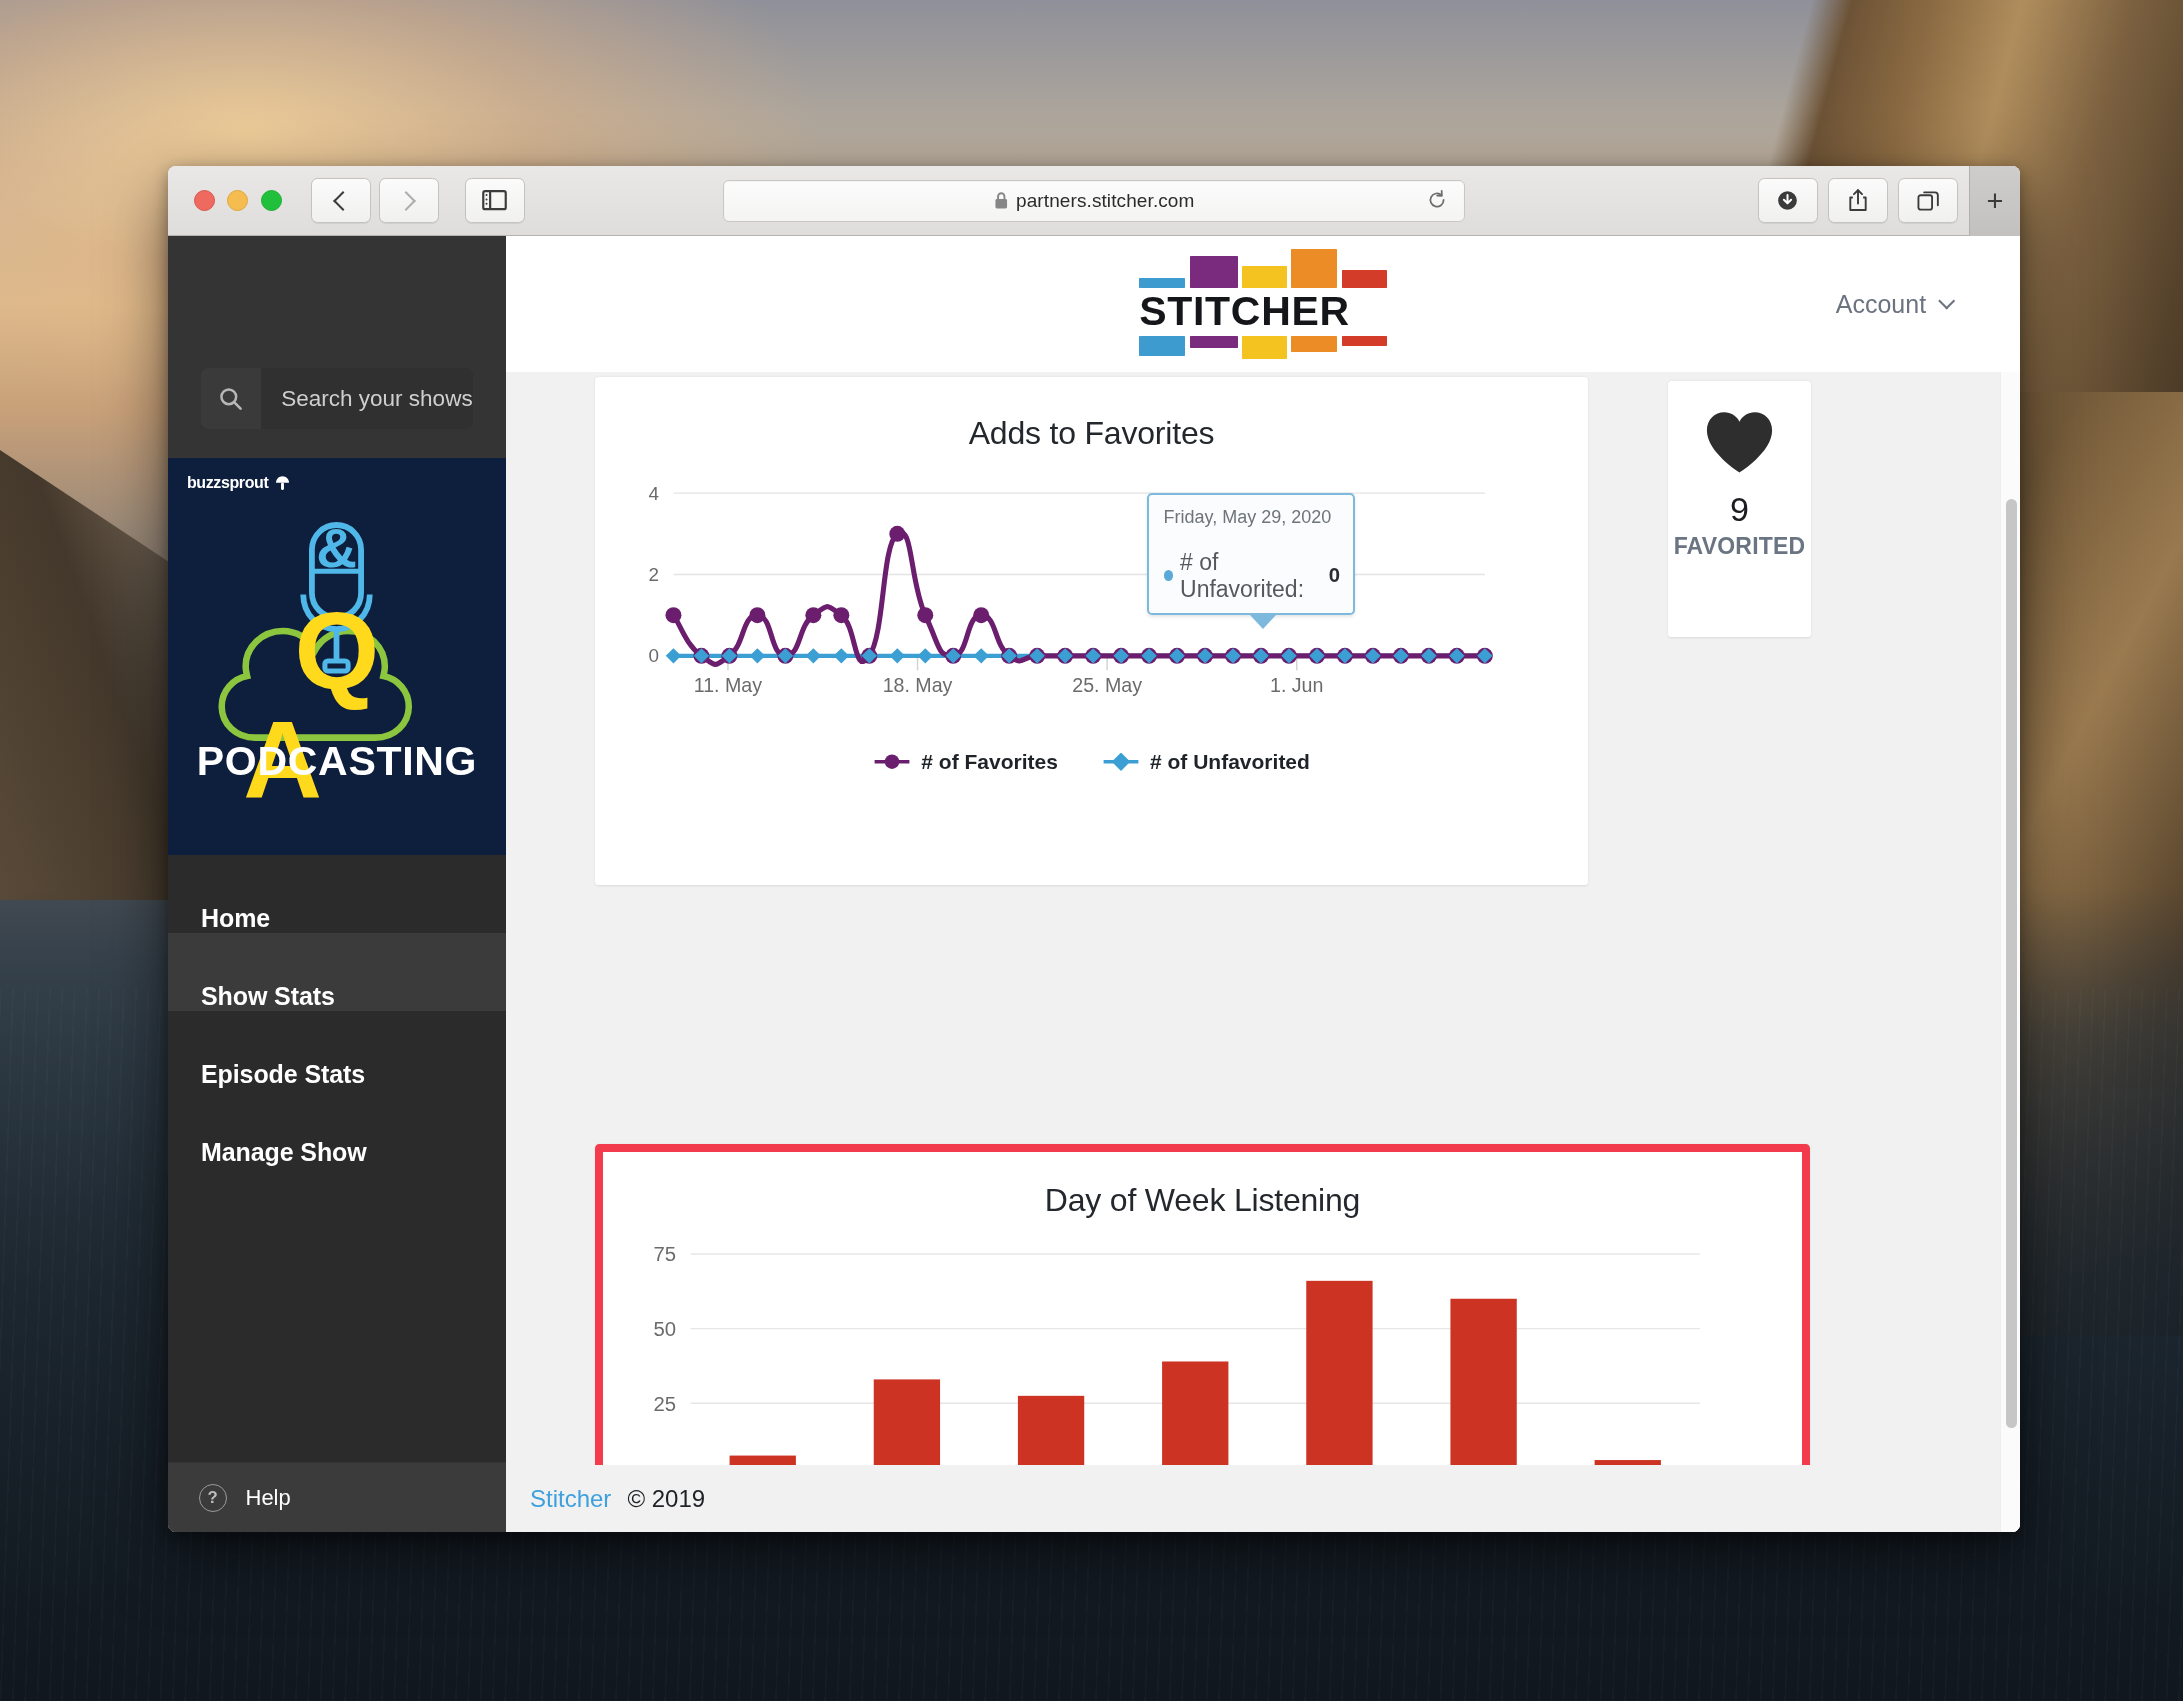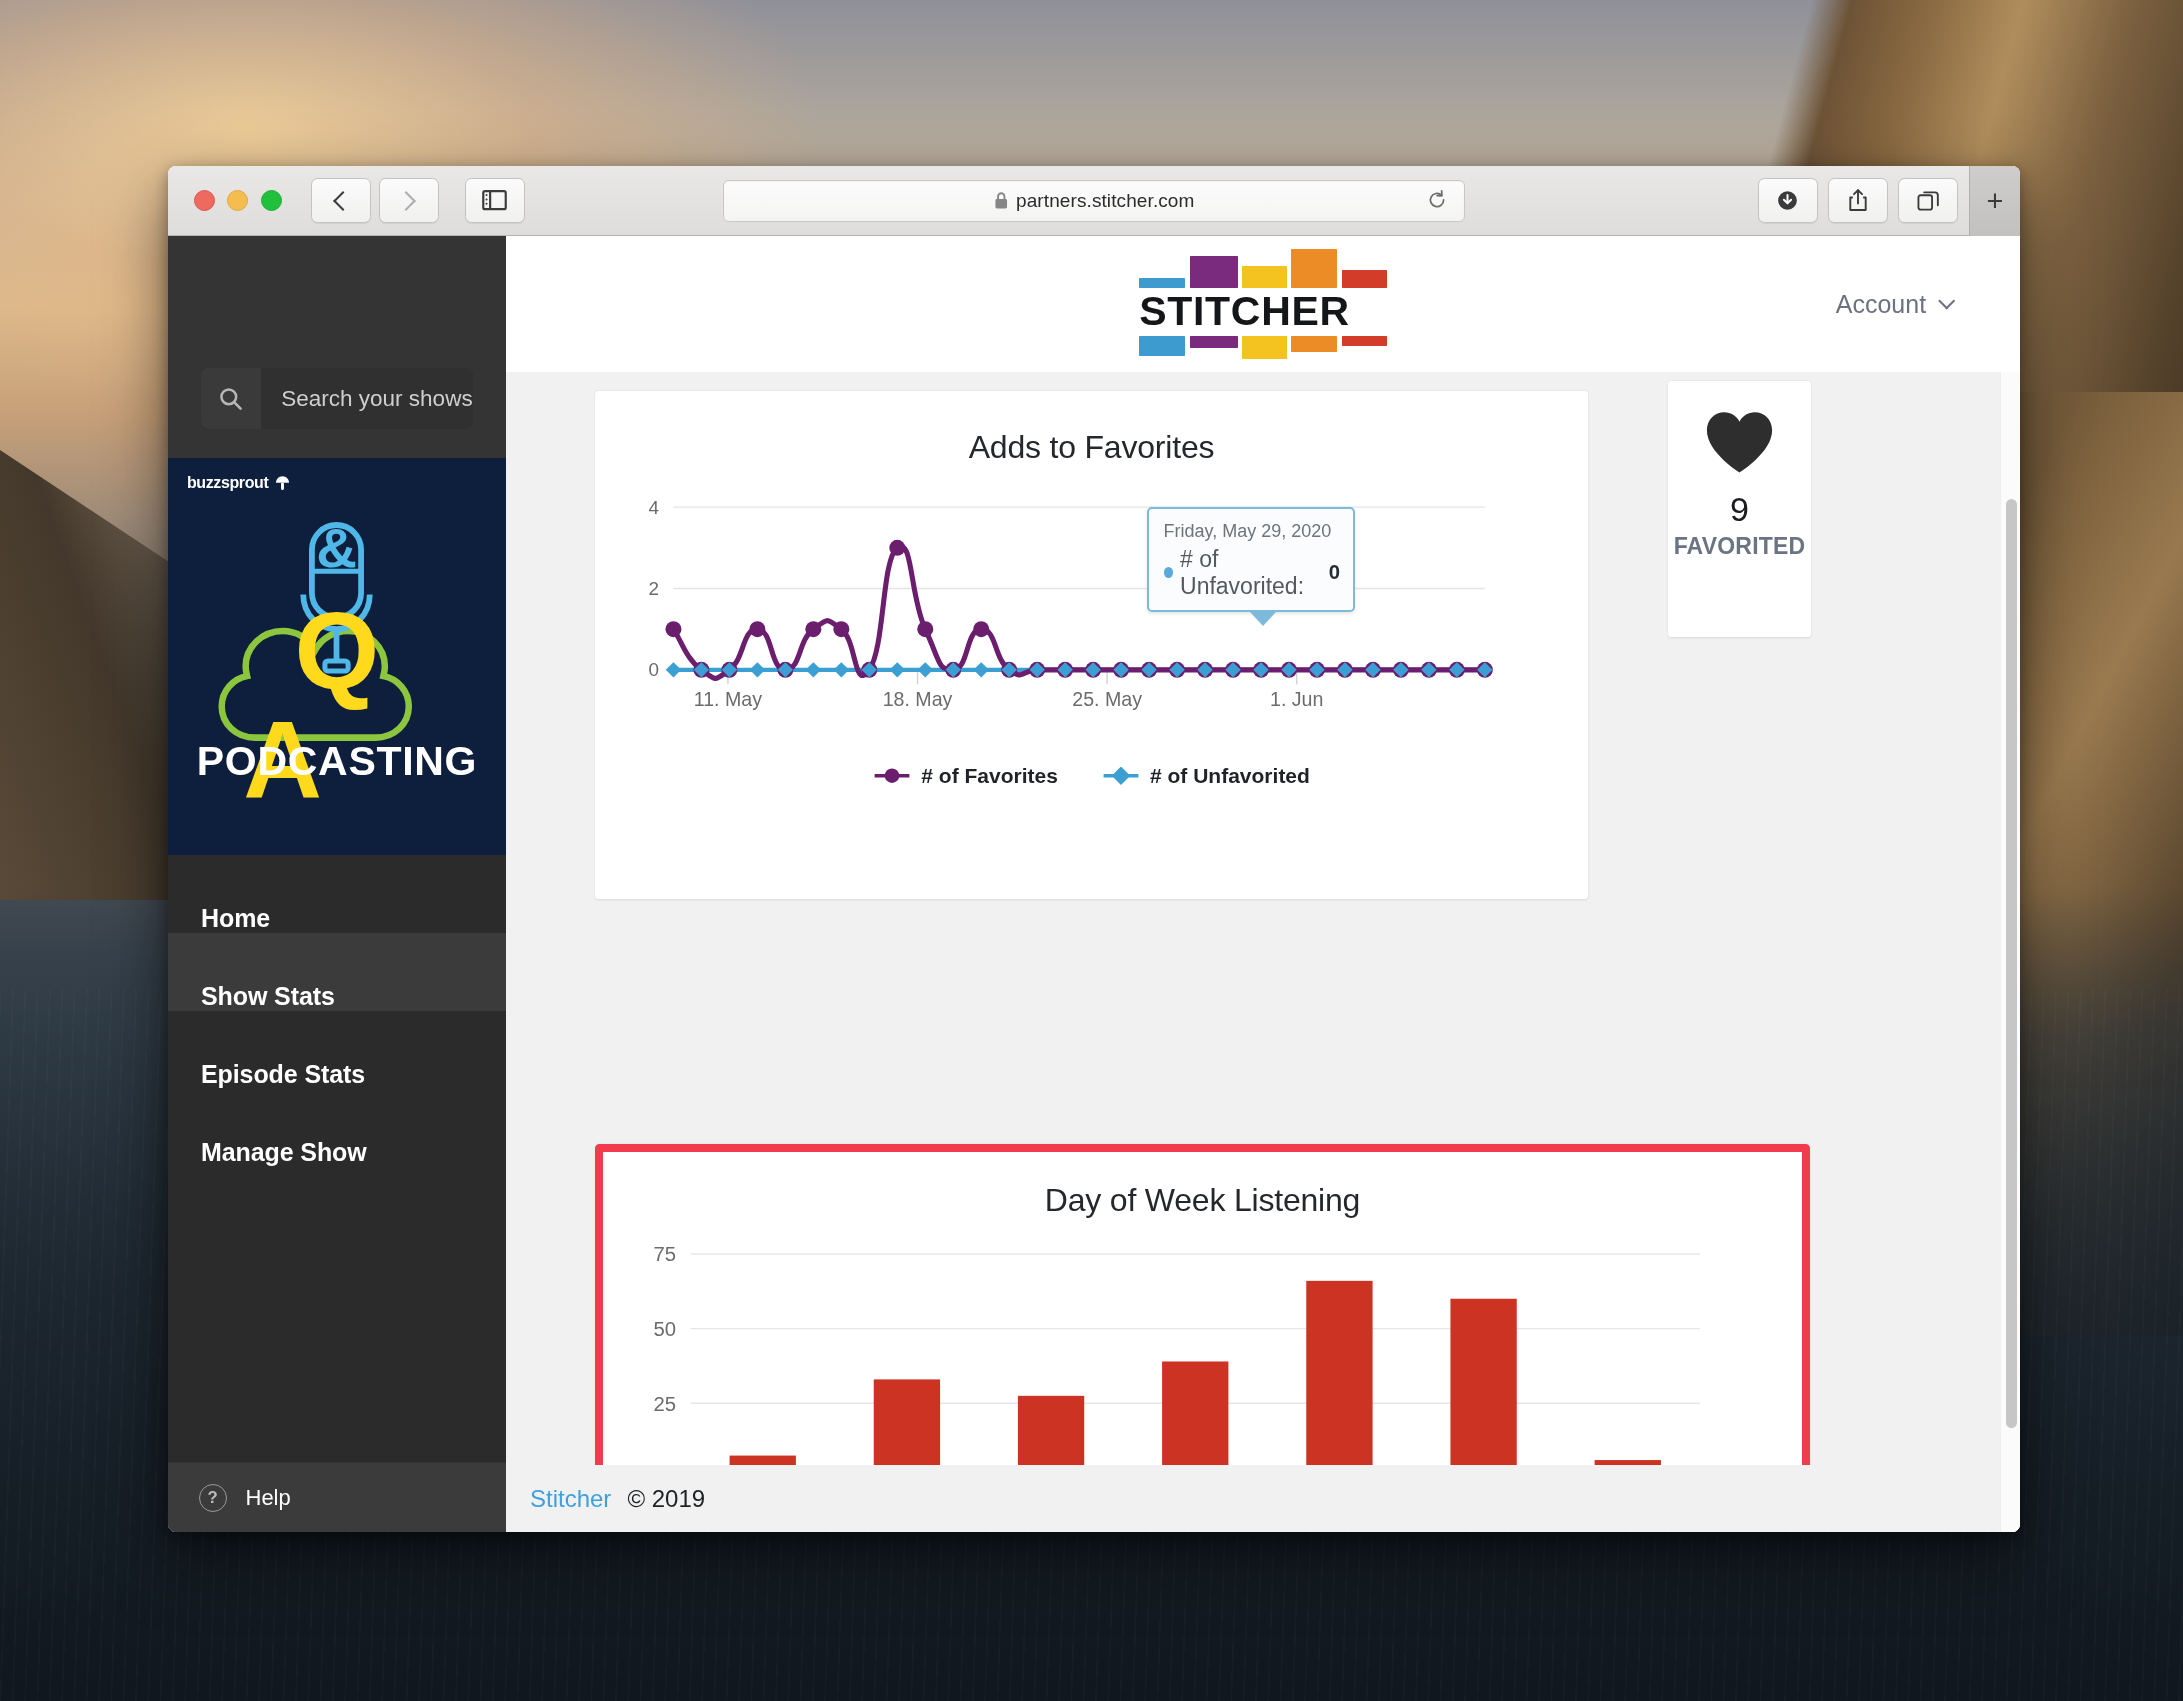--- a/index.html
+++ b/index.html
@@ -193,21 +193,21 @@
   .caret-down {
     width: 12.3px; height: 12.3px; border-style: solid; border-width: 0 2.9px 2.9px 0;
     border-color: #6b7280; transform: rotate(45deg) translateY(-3.6px);
   }
 
   
   #scroll-area { position: relative; height: 1160px; }
 
   
   #card-fav {
-    position: absolute; left: 89px; top: 19px;
+    position: absolute; left: 89px; top: 5px;
     width: 993px; height: 508px; background: #fff; border-radius: 3.6px;
     box-shadow: 0 0.7px 2.2px rgba(0,0,0,.1);
   }
   .card-title {
     text-align: center; font-size: 32px; color: #24282d; font-weight: 400;
     padding-top: 38px; letter-spacing: -0.2px;
   }
   #fav-plot { position: relative; margin: 25px 0 0 0; height: 240px; }
   #fav-legend {
     display: flex; justify-content: center; gap: 44px; margin-top: 33px;
@@ -539,21 +539,21 @@
                   <rect x="1101.9482758620688" y="238.5" width="15" height="15" fill="#3b9fd4" transform="rotate(45 1109.4482758620688 246)"></rect>
                   <rect x="1140.4655172413793" y="238.5" width="15" height="15" fill="#3b9fd4" transform="rotate(45 1147.9655172413793 246)"></rect>
                   <rect x="1178.9827586206895" y="238.5" width="15" height="15" fill="#3b9fd4" transform="rotate(45 1186.4827586206895 246)"></rect>
                   <rect x="1217.5" y="238.5" width="15" height="15" fill="#3b9fd4" transform="rotate(45 1225 246)"></rect>
                 </g>
             </svg>
 
             
             <div style="position:absolute;left:552px;top:16px;width:208px;">
               <div style="background:#fafcfd;border:2.2px solid #7cb9dd;border-radius:5.1px;padding:11.6px 13px 10.2px 14.5px;box-shadow:0 1.5px 3.6px rgba(0,0,0,.1);">
-                <div style="font-size:18px;color:#6e7478;margin-bottom:4px;">Friday, May 29, 2020</div>
+                <div style="font-size:18px;color:#6e7478;margin-bottom:21px;">Friday, May 29, 2020</div>
                 <div style="display:flex;align-items:center;gap:7.3px;">
                   <span style="width:11px;height:11px;border-radius:50%;background:#5aa9d8;display:inline-block;"></span>
                   <span style="font-size:23px;color:#55595d;"># of Unfavorited:</span>
                   <span style="font-size:20.3px;font-weight:700;color:#2a2d30;">0</span>
                 </div>
               </div>
               <div style="width:0;height:0;margin-left:103px;border-left:13px solid transparent;border-right:13px solid transparent;border-top:14px solid #7cb9dd;"></div>
             </div>
           </div>
 

